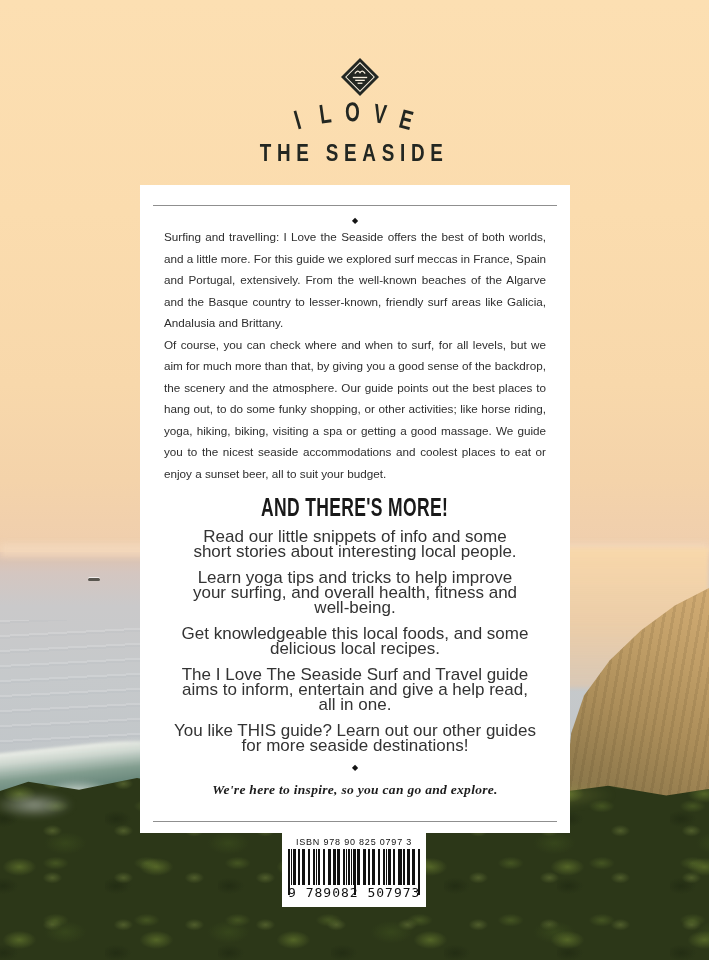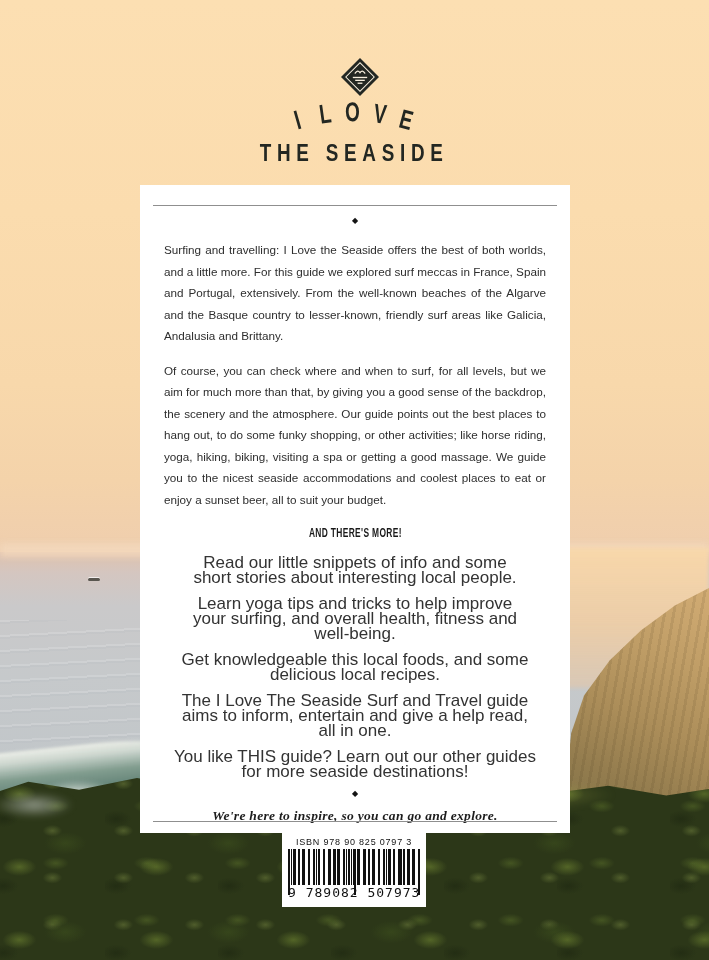--- a/index.html
+++ b/index.html
@@ -59,22 +59,22 @@
   .brand-name { position:absolute; left:0; top:140px; width:709px; text-align:center; color:#232722; }
   .brand-name span { display:inline-block; font-weight:bold; font-size:23px; letter-spacing:7px; transform:scaleX(.82); }
 
   
   .card { position:absolute; left:140px; top:185px; width:430px; height:648px; background:#ffffff;
     padding:0 24px; overflow:hidden; z-index:5; color:#2b2b2b; }
   .rule-top { border:none; border-top:1.5px solid #8f8f8f; margin:20px -11px 0; }
   .card h1 { margin-top:10px; text-align:center; color:#191919; font-size:26px; line-height:29px; font-weight:bold; }
   .card h1 span { display:block; transform:scaleX(.66); letter-spacing:1px; white-space:nowrap; }
   .diamond { text-align:center; font-size:8px; color:#141414; margin-top:10px; line-height:10px; }
-  .card p.body-par { margin-top:13px; font-size:11.7px; line-height:21.5px; text-align:justify; color:#2e2e2e; }
-  .card h2 { margin-top:12px; text-align:center; color:#191919; font-size:12px; line-height:22px; font-weight:bold; }
+  .card p.body-par { font-size:11.7px; line-height:21.5px; text-align:justify; color:#2e2e2e; }
+  .card h2 { margin-top:12px; text-align:center; color:#191919; font-size:25px; line-height:22px; font-weight:bold; }
   .card h2 span { display:inline-block; transform:scaleX(.7); letter-spacing:.5px; white-space:nowrap; }
   .bullet { margin:11px auto 0; text-align:center; font-size:17px; line-height:15px; color:#333; }
   .b0 { max-width:330px; } .b1 { max-width:350px; } .b3 { max-width:360px; }
   .tagline { margin-top:9px; text-align:center; font-family:"Liberation Serif", serif; font-style:italic; font-weight:bold;
     font-size:13.5px; color:#1c1c1c; letter-spacing:.3px; }
   .rule-bottom { position:absolute; left:13px; right:13px; bottom:11px; border:none; border-top:1.5px solid #8f8f8f; }
 
   
   .barcode { position:absolute; left:282px; top:833px; width:144px; height:74px; background:#fff; z-index:6; padding:4px 6px 0; }
   .isbn-label { text-align:center; font-size:9px; letter-spacing:.8px; color:#111; white-space:nowrap; }

